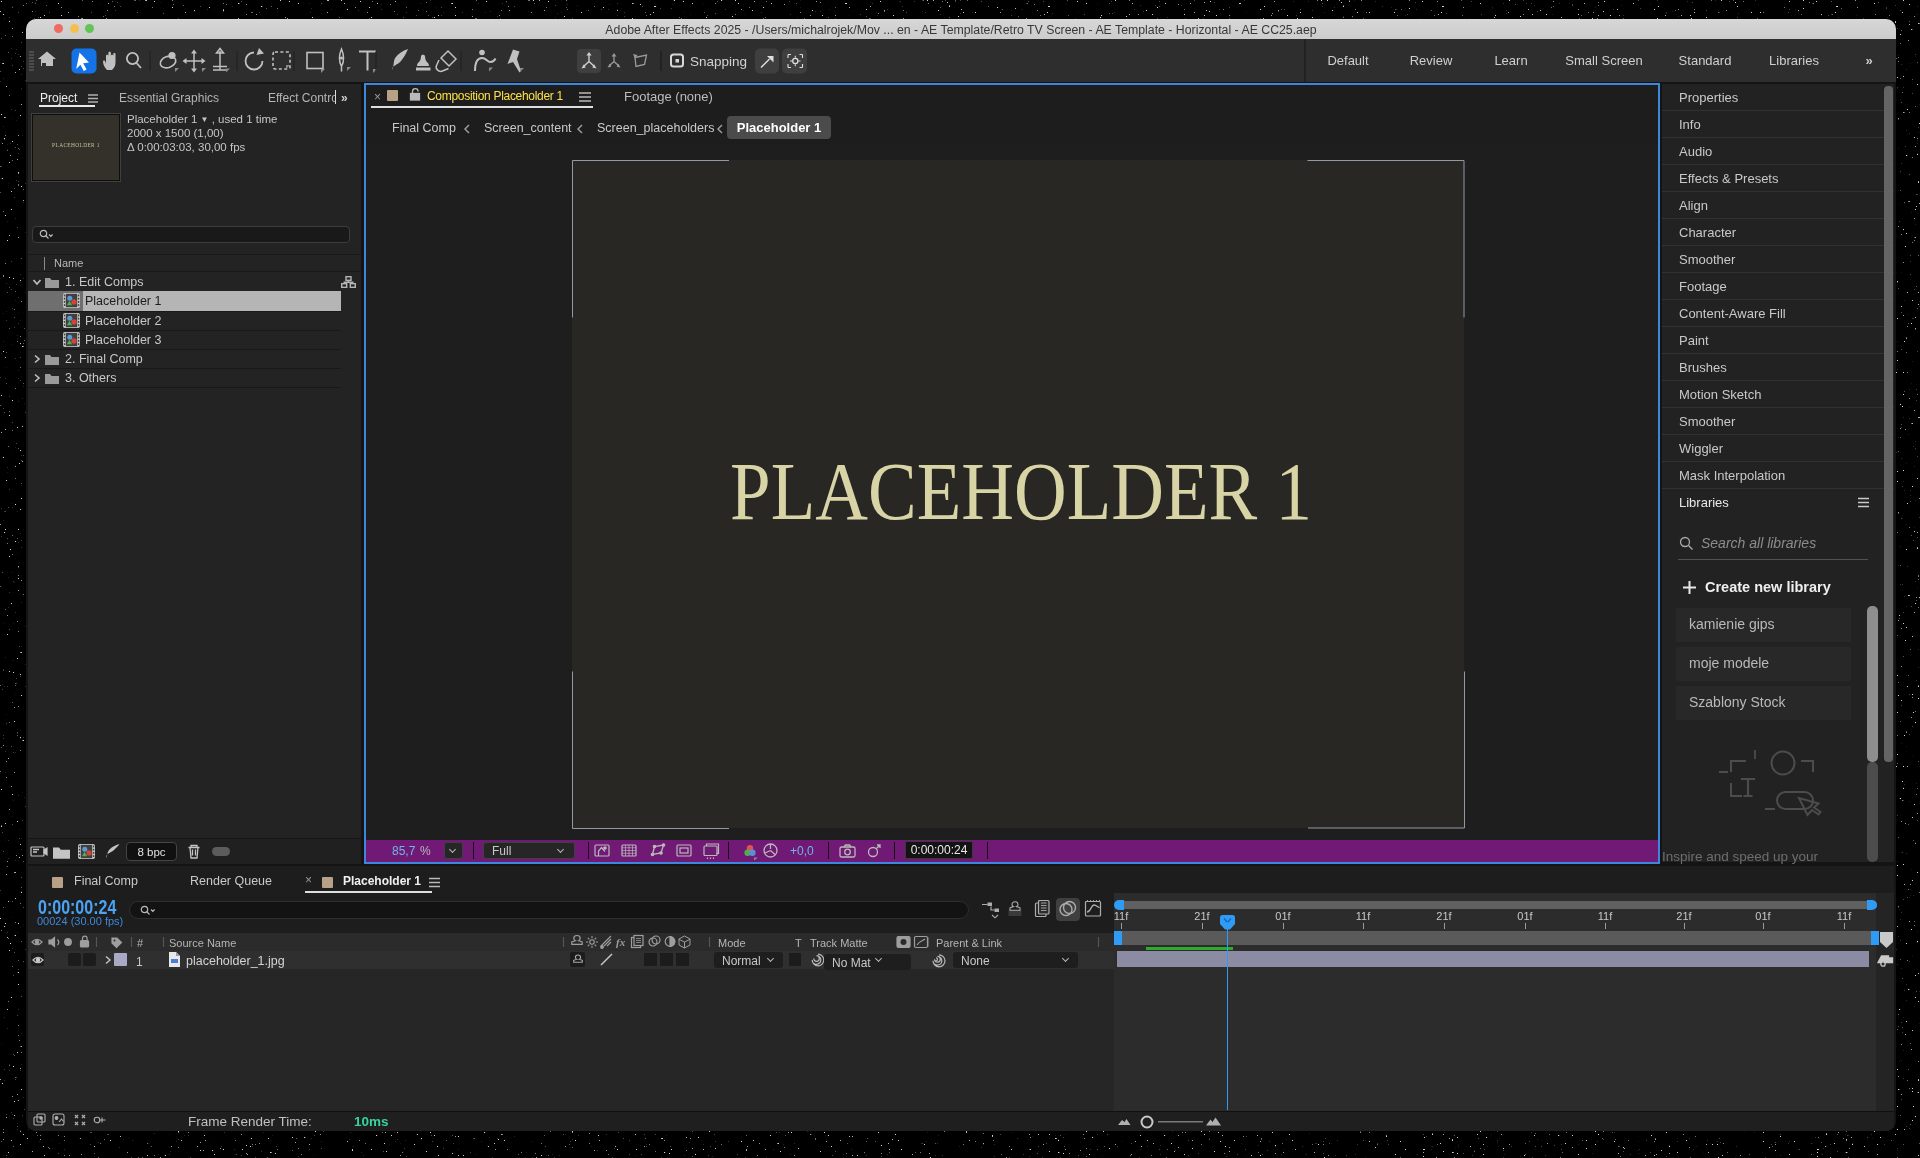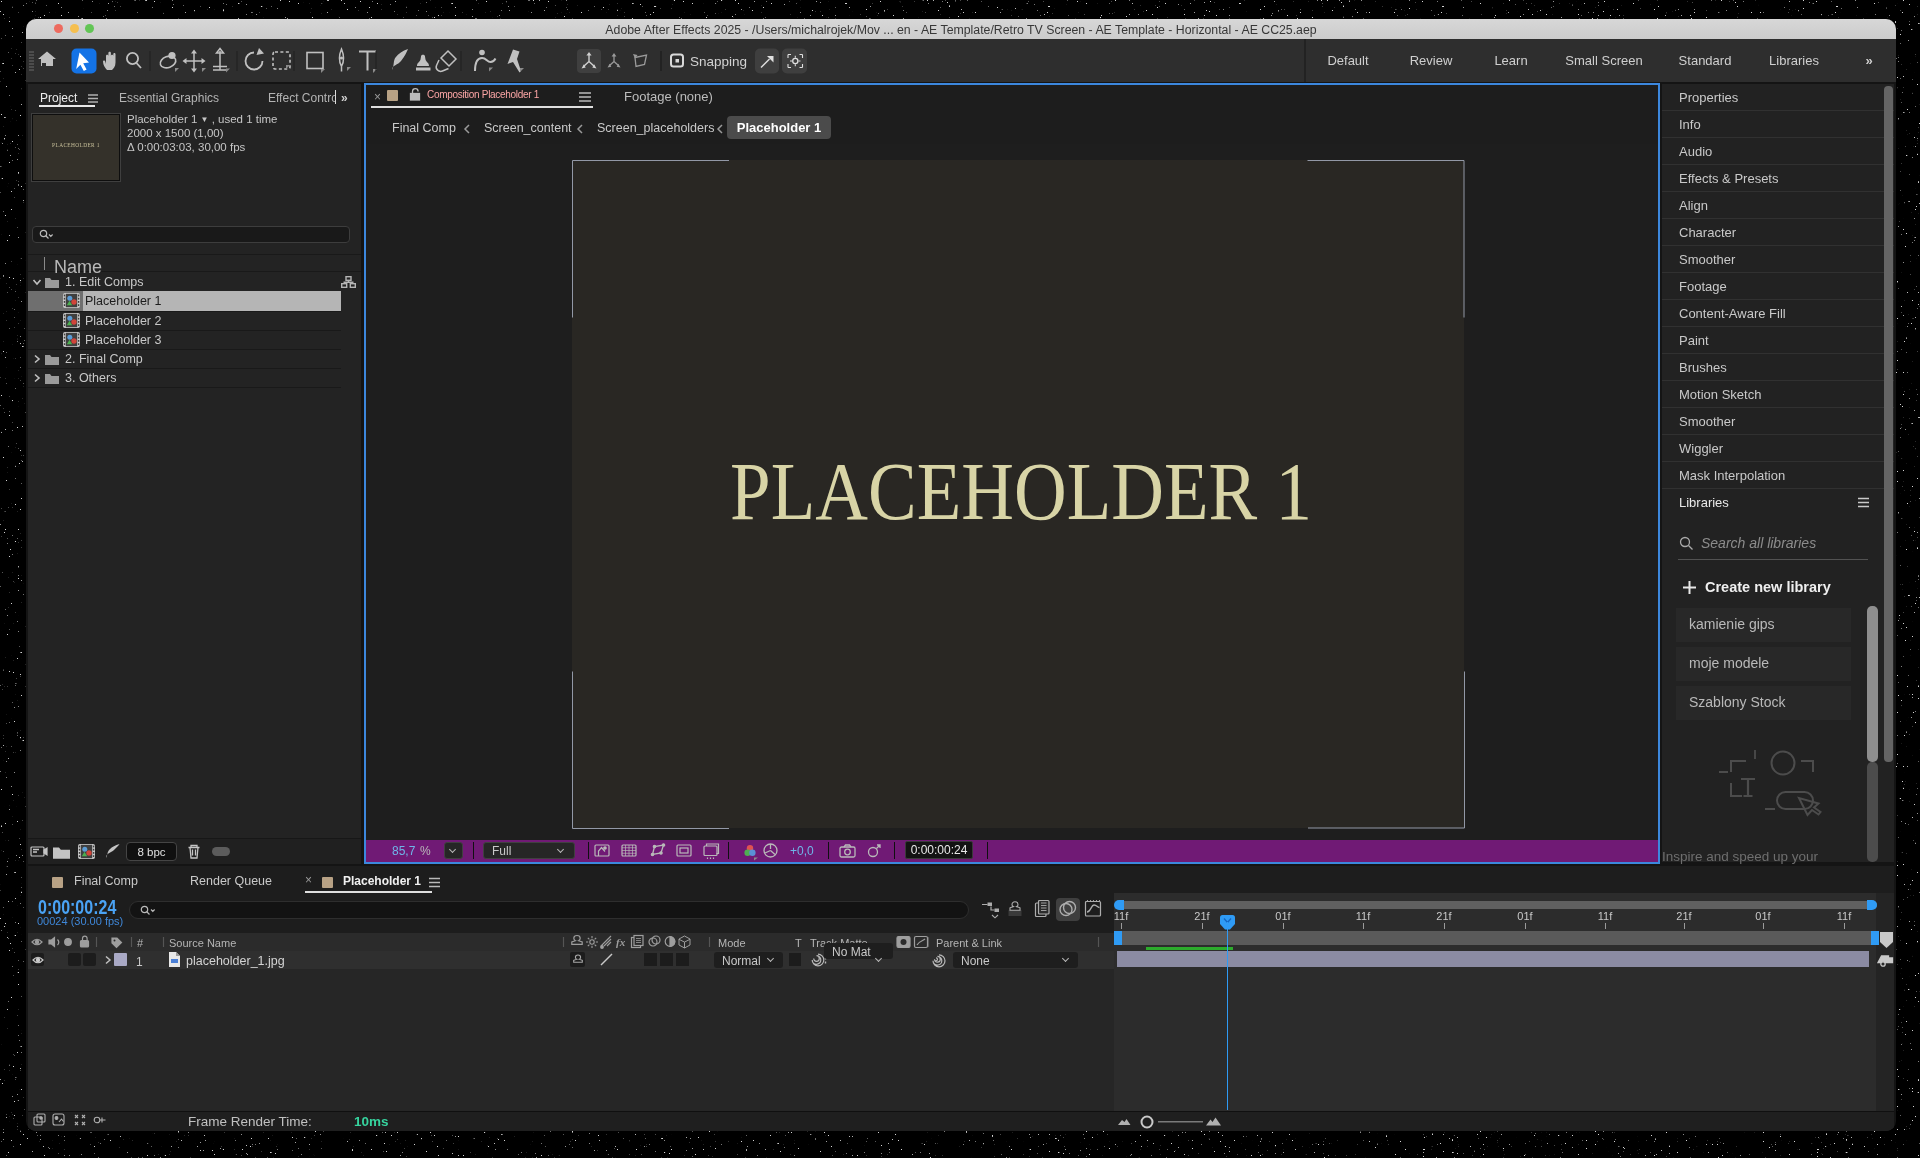--- a/index.html
+++ b/index.html
@@ -158,21 +158,21 @@
     <div class="txt" style="left:99px;top:43px;font-size:11.5px;color:#c6c6c6">2000 x 1500 (1,00)</div>
     <div class="txt" style="left:99px;top:57px;font-size:11.5px;color:#c6c6c6">Δ 0:00:03:03, 30,00 fps</div>
     <div style="position:absolute;left:4px;top:142px;width:318px;height:17px;background:#191919;border:1px solid #3d3d3d;border-radius:4px">
       <svg class="ic" width="16" height="12" style="left:6px;top:2px" fill="none" stroke="#b9b9b9" stroke-width="1.2">
           <circle cx="4.5" cy="4.5" r="3.2"></circle>
           <path d="M7 7l2.5 2.5M10 5.5l1.8 1.8 1.8-1.8"></path>
         </svg>
     </div>
     <div style="position:absolute;left:0;top:170px;width:333px;height:18px;border-top:1px solid #191919;border-bottom:1px solid #191919">
       <div style="position:absolute;left:16px;top:2px;width:1px;height:13px;background:#8a8a8a"></div>
-      <div class="txt" style="left:26px;top:2px;font-size:18px;color:#b9b9b9">Name</div>
+      <div class="txt" style="left:26px;top:2px;font-size:11px;color:#b9b9b9">Name</div>
     </div>
 
     <div class="trow" style="top:188px;width:333px">
       <svg class="ic" width="10" height="8" style="left:4px;top:6px" fill="none" stroke="#c0c0c0" stroke-width="1.6">
           <path d="M1.5 2l3.5 4 3.5-4"></path>
         </svg>
       <svg class="ic" width="14" height="12" style="left:17px;top:4px">
           <path d="M0 2 h5 l1.5 2 H14 v8 H0 z" fill="#9a9a9a"></path>
         </svg>
       <span style="position:absolute;left:37px;top:3px">1. Edit Comps</span>
@@ -250,21 +250,21 @@
     </div>
   </div>
   <div id="comp">
 
     <div class="txt" style="left:8px;top:5px;font-size:12px;color:#9a9a9a">×</div>
     <div style="position:absolute;left:21px;top:5px;width:11px;height:11px;background:#b8a285;border-radius:1px"></div>
     <svg class="ic" width="12" height="13" style="left:43px;top:3px" fill="none" stroke="#b9b9b9" stroke-width="1.3">
         <rect x="1.5" y="5.5" width="9" height="6.5" fill="#b9b9b9"></rect>
         <path d="M3.5 5.5v-2a2.8 2.8 0 0 1 5.6 0"></path>
       </svg>
-    <div class="txt" style="left:61px;top:4px;font-size:10px;color:#fca5a5;letter-spacing:-0.3px">Composition Placeholder 1</div>
+    <div class="txt" style="left:61px;top:4px;font-size:12px;color:#fde047;letter-spacing:-0.3px">Composition Placeholder 1</div>
     <svg class="ic" width="14" height="12" style="left:212px;top:6px" stroke="#b9b9b9" stroke-width="1.5">
         <path d="M1 2h12M1 6h12M1 10h12"></path>
       </svg>
     <div style="position:absolute;left:5px;top:21px;width:222px;height:1.5px;background:#dedede"></div>
     <div class="txt" style="left:258px;top:4px;font-size:13px;color:#bcbcbc">Footage (none)</div>
 
     <div class="txt" style="left:26px;top:36px;font-size:12.5px;color:#c9c9c9">Final Comp</div>
     <svg class="ic" width="8" height="10" style="left:97px;top:39px" fill="none" stroke="#9a9a9a" stroke-width="1.5">
         <path d="M6 1L2 5l4 4"></path>
       </svg>
@@ -620,21 +620,21 @@
     <div style="position:absolute;left:648px;top:87px;width:13px;height:13px;background:#1c1c1c"></div>
     <div class="dd" style="left:686px;top:85.5px;width:69px;height:16px">
         <span style="position:absolute;left:8px;top:2px">Normal</span>
       </div>
     <div class="ddch" style="left:740px;top:90px"></div>
     <div style="position:absolute;left:761px;top:87px;width:12px;height:13px;background:#1c1c1c"></div>
     <svg class="ic" width="18" height="16" style="left:782px;top:86px" fill="none" stroke="#b9b9b9" stroke-width="1.2">
         <path d="M8 2.2 a5.8 5.8 0 1 1 -5.8 5.8 a4.3 4.3 0 1 0 4.3-4.3 a2.8 2.8 0 1 1 -2.8 2.8"></path>
         <path d="M15.5 5.5v2M15.5 9.5v2" stroke-width="1.4"></path>
       </svg>
-    <div class="dd" style="left:796px;top:77px;width:69px;height:16px">
+    <div class="dd" style="left:796px;top:88px;width:87px;height:16px">
         <span style="position:absolute;left:8px;top:2px">No Mat</span>
       </div>
     <div class="ddch" style="left:848px;top:90px"></div>
     <svg class="ic" width="16" height="16" style="left:903px;top:87px" fill="none" stroke="#b9b9b9" stroke-width="1.2">
         <path d="M8 1.8 a6 6 0 1 1 -6 6 a4.4 4.4 0 1 0 4.4-4.4 a2.9 2.9 0 1 1 -2.9 2.9 a1.5 1.5 0 1 0 1.5-1.5"></path>
       </svg>
     <div class="dd" style="left:925px;top:85.5px;width:125px;height:16px">
         <span style="position:absolute;left:8px;top:2px">None</span>
       </div>
     <div class="ddch" style="left:1035px;top:90px"></div>

